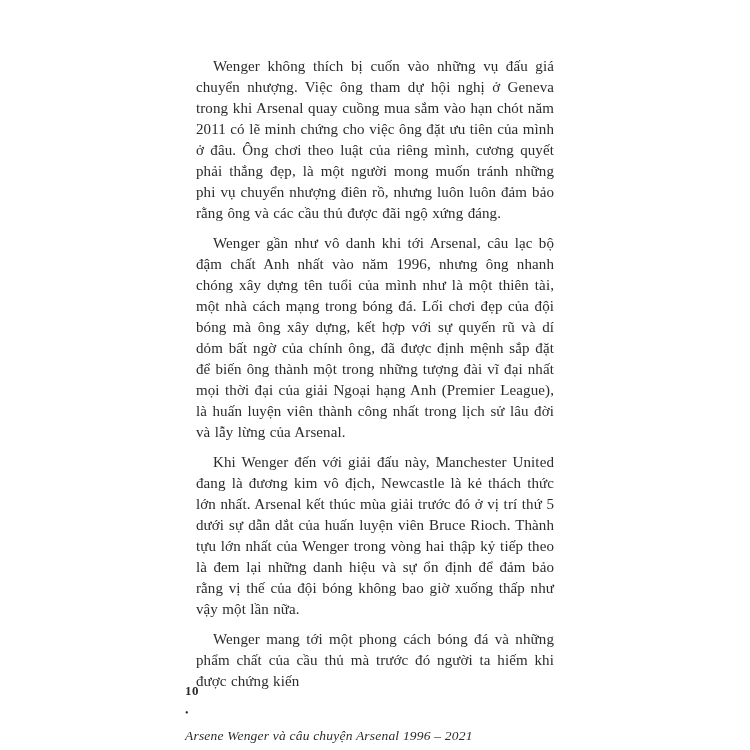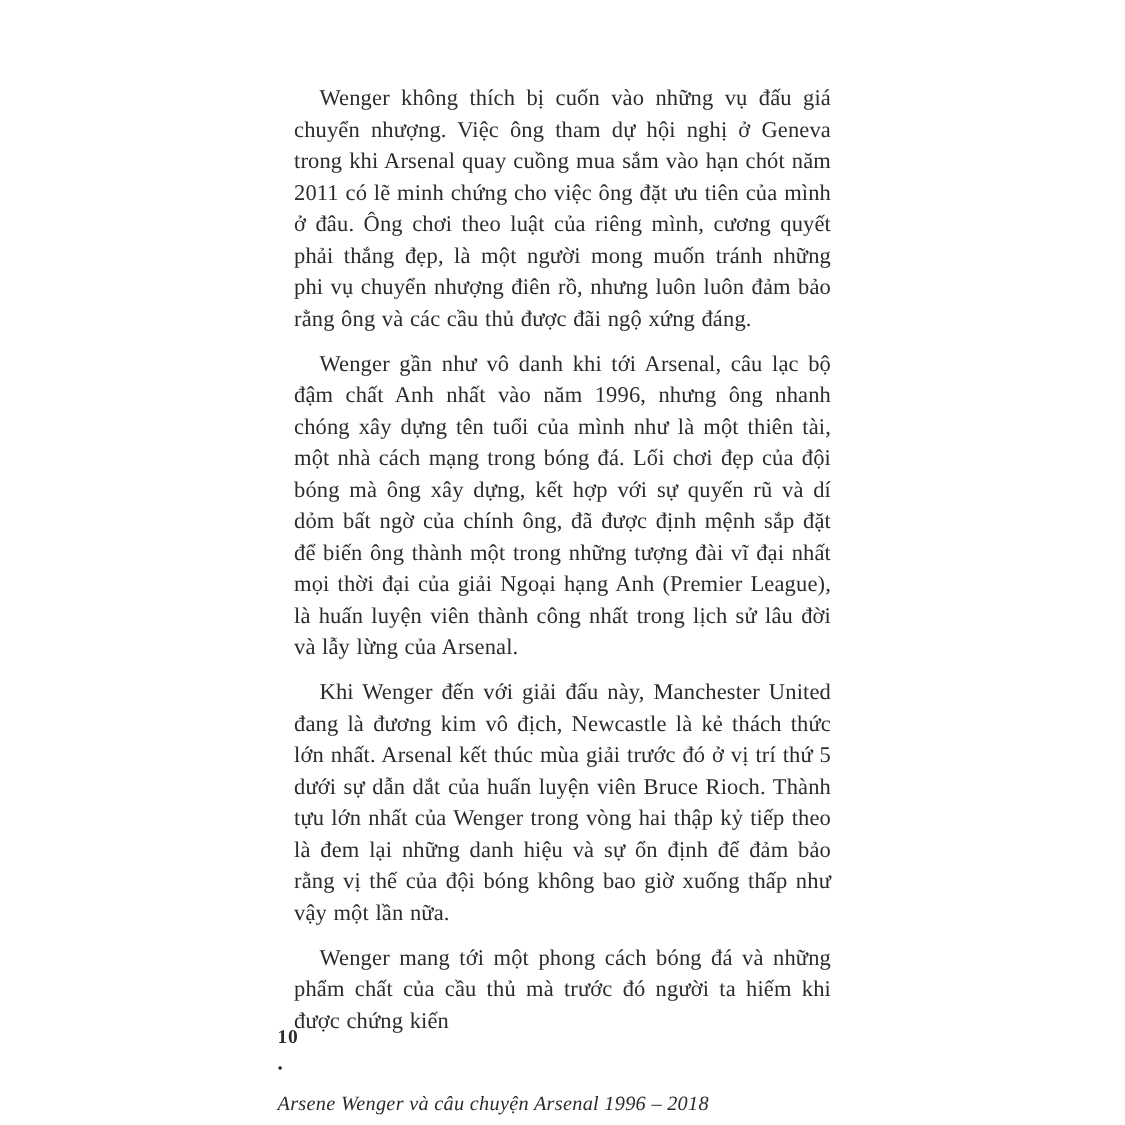--- a/index.html
+++ b/index.html
@@ -73,16 +73,16 @@
   <main class="body-text">
     <p class="para">Wenger không thích bị cuốn vào những vụ đấu giá chuyển nhượng. Việc ông tham dự hội nghị ở Geneva trong khi Arsenal quay cuồng mua sắm vào hạn chót năm 2011 có lẽ minh chứng cho việc ông đặt ưu tiên của mình ở đâu. Ông chơi theo luật của riêng mình, cương quyết phải thắng đẹp, là một người mong muốn tránh những phi vụ chuyển nhượng điên rồ, nhưng luôn luôn đảm bảo rằng ông và các cầu thủ được đãi ngộ xứng đáng.</p>
     <p class="para">Wenger gần như vô danh khi tới Arsenal, câu lạc bộ đậm chất Anh nhất vào năm 1996, nhưng ông nhanh chóng xây dựng tên tuổi của mình như là một thiên tài, một nhà cách mạng trong bóng đá. Lối chơi đẹp của đội bóng mà ông xây dựng, kết hợp với sự quyến rũ và dí dỏm bất ngờ của chính ông, đã được định mệnh sắp đặt để biến ông thành một trong những tượng đài vĩ đại nhất mọi thời đại của giải Ngoại hạng Anh (Premier League), là huấn luyện viên thành công nhất trong lịch sử lâu đời và lẫy lừng của Arsenal.</p>
     <p class="para">Khi Wenger đến với giải đấu này, Manchester United đang là đương kim vô địch, Newcastle là kẻ thách thức lớn nhất. Arsenal kết thúc mùa giải trước đó ở vị trí thứ 5 dưới sự dẫn dắt của huấn luyện viên Bruce Rioch. Thành tựu lớn nhất của Wenger trong vòng hai thập kỷ tiếp theo là đem lại những danh hiệu và sự ổn định để đảm bảo rằng vị thế của đội bóng không bao giờ xuống thấp như vậy một lần nữa.</p>
     <p class="para">Wenger mang tới một phong cách bóng đá và những phẩm chất của cầu thủ mà trước đó người ta hiếm khi được chứng kiến</p>
   </main>
 
   <footer class="page-footer">
     <span class="pagenum">10</span>
     <span class="bullet">•</span>
-    <span class="running-title">Arsene Wenger và câu chuyện Arsenal 1996 – 2018</span>
+    <span class="running-title">Arsene Wenger và câu chuyện Arsenal 1996 – 2021</span>
   </footer>
 
 </div>
 
 </body></html>

